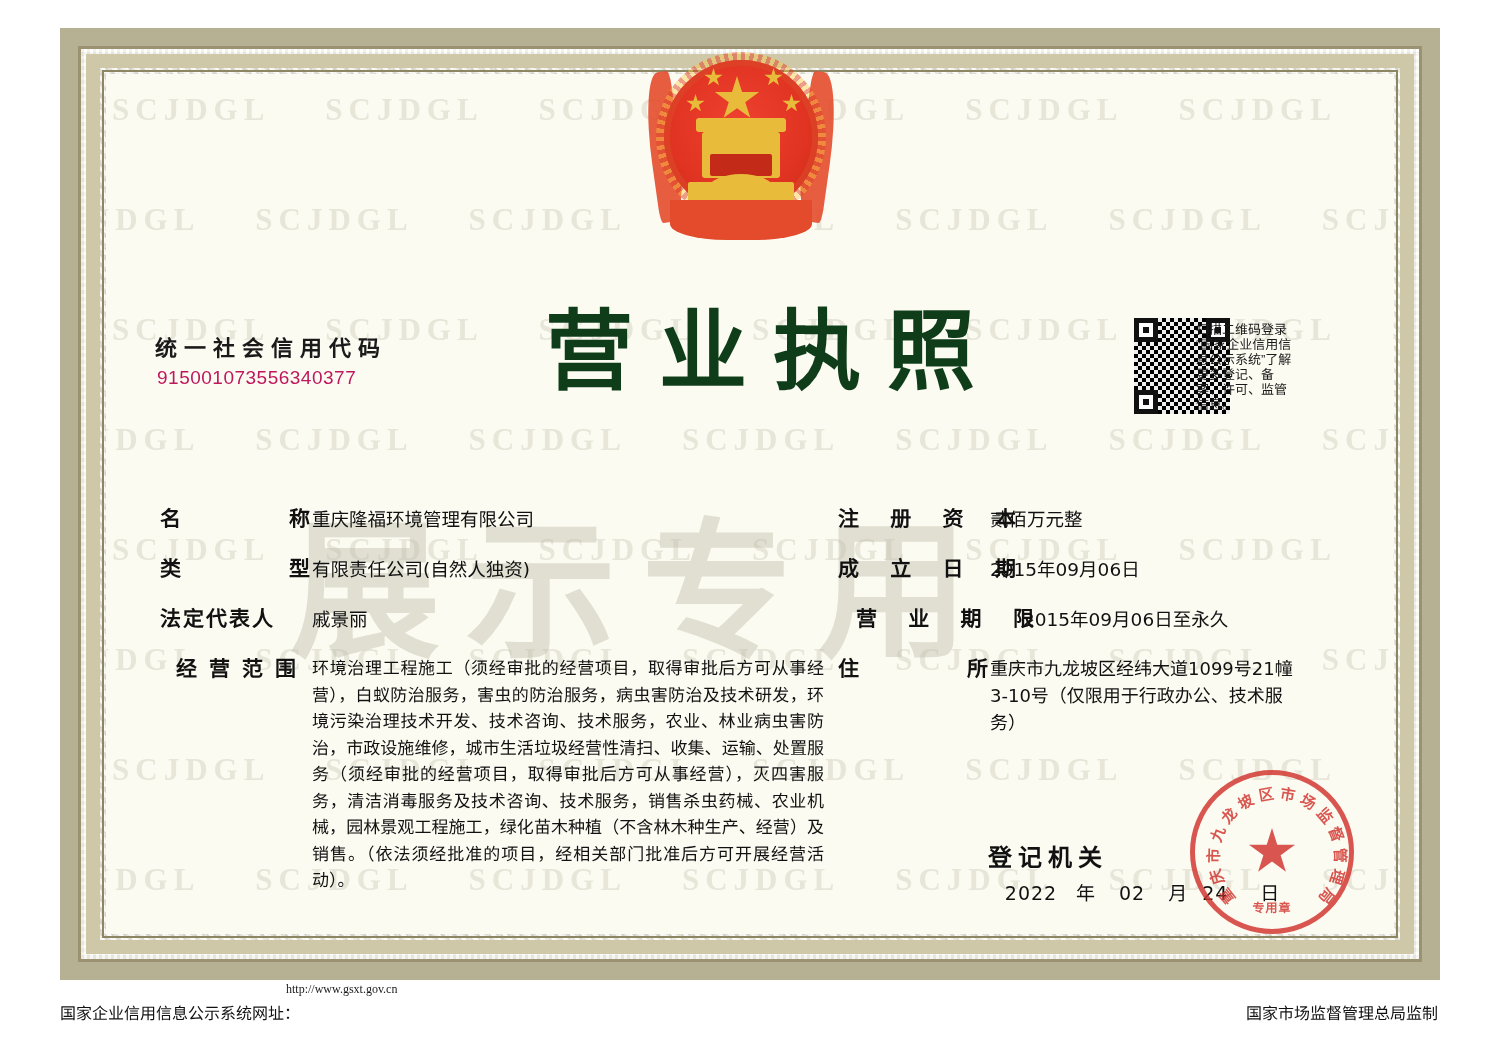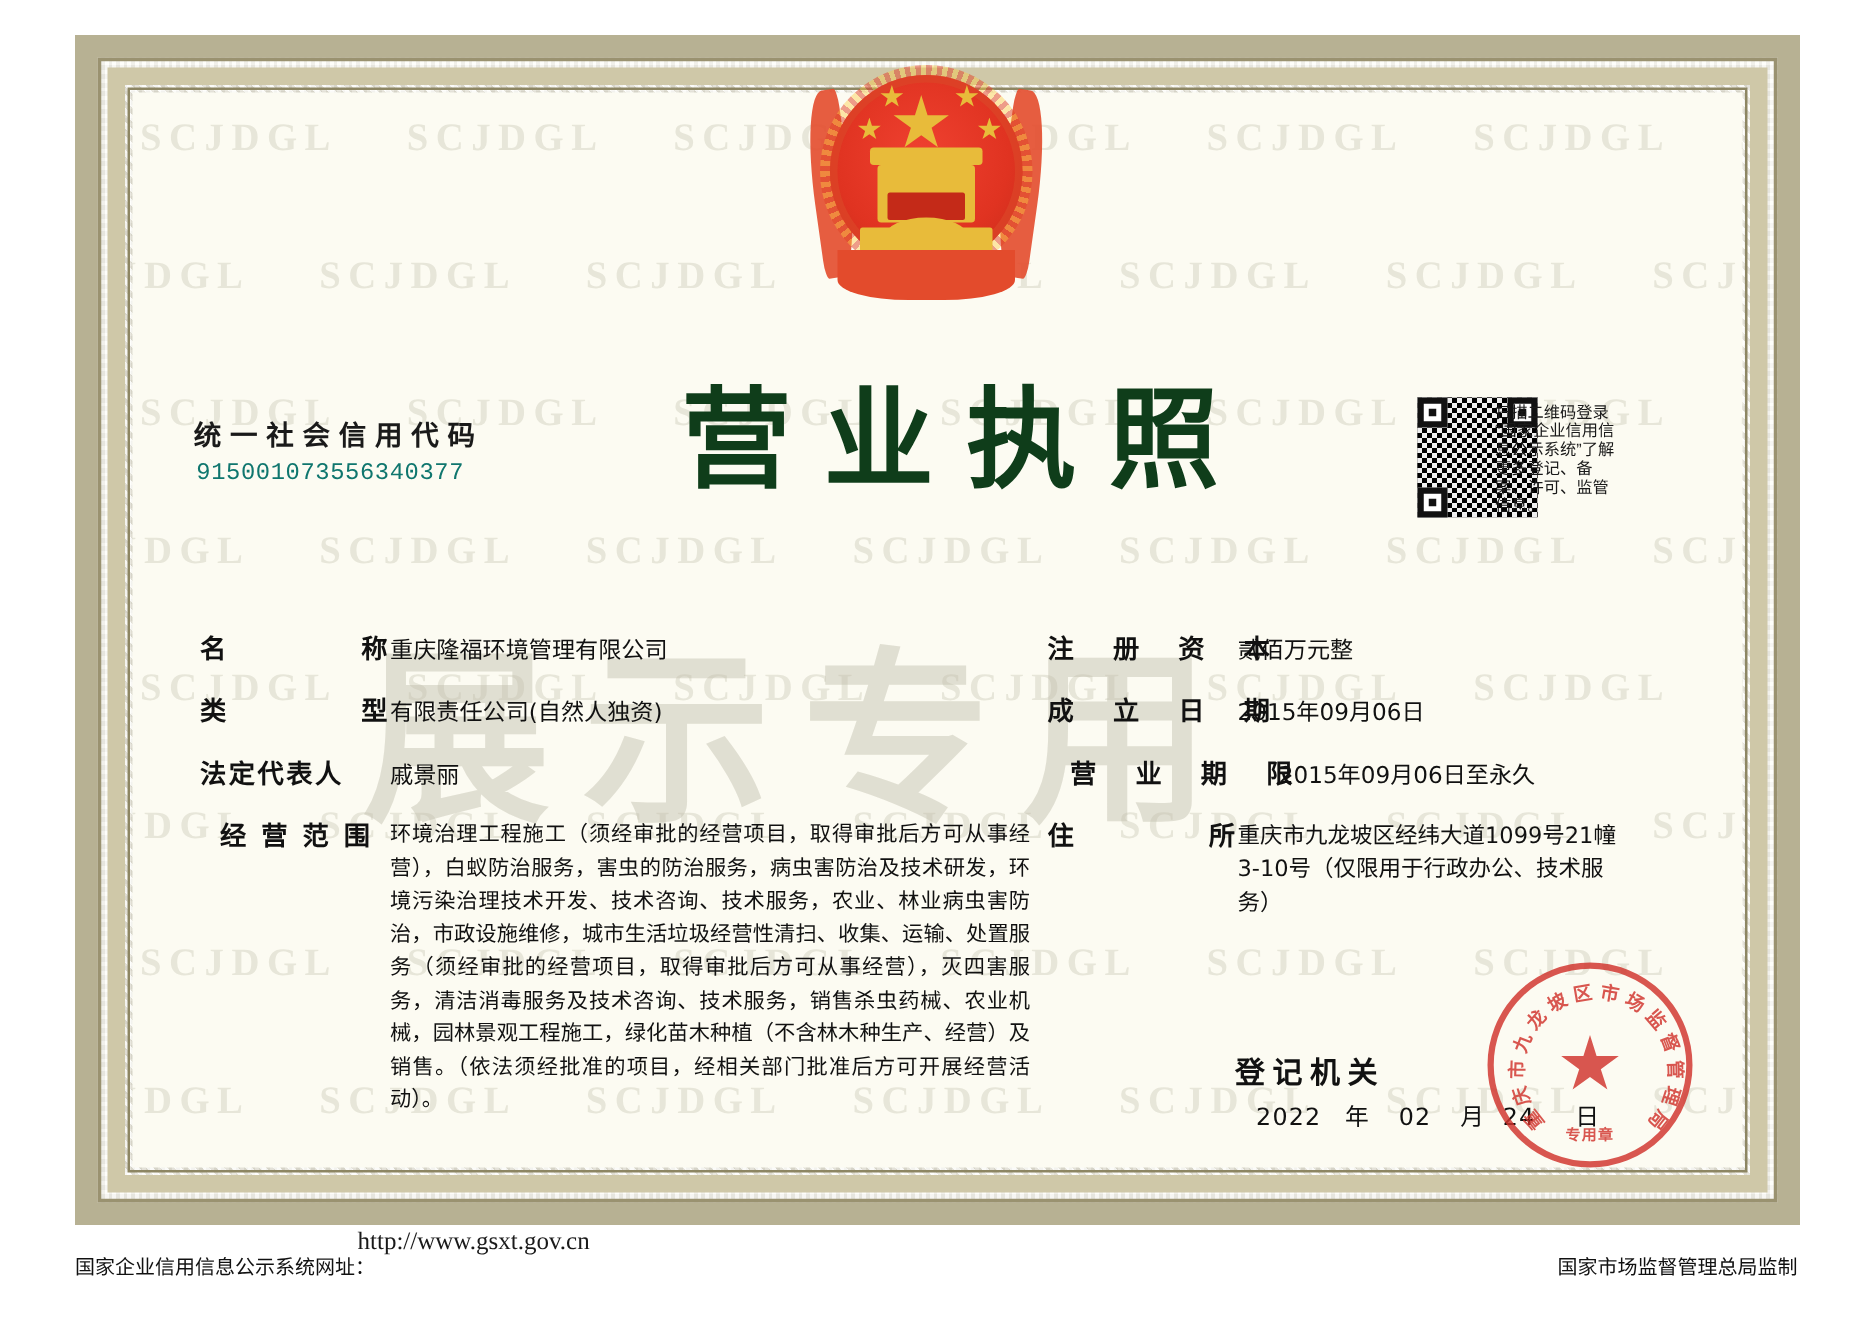--- a/index.html
+++ b/index.html
@@ -225,24 +225,24 @@
     font-family: "DejaVu Sans", sans-serif;
     font-size: 22px;
     font-weight: bold;
     letter-spacing: 7px;
     color: #1a1a1a;
   }
   .credit-value {
     position: absolute;
     left: 157px;
     top: 367px;
-    font-family: Liberation Mono, monospace;
+    font-family: Liberation Sans, sans-serif;
     font-size: 19px;
     letter-spacing: 0.5px;
-    color: #0f766e;
+    color: #be185d;
   }
 
   
   .qr {
     position: absolute;
     left: 1134px;
     top: 318px;
     width: 96px;
     height: 96px;
     background:
@@ -415,21 +415,21 @@
     color: #d1332c;
     letter-spacing: 1px;
   }
 
   
   .footer-url {
     position: absolute;
     left: 286px;
     top: 982px;
     font-family: "Liberation Serif", serif;
-    font-size: 20px;
+    font-size: 12px;
     color: #1a1a1a;
   }
   .footer-left {
     position: absolute;
     left: 60px;
     top: 1000px;
     font-family: "DejaVu Sans", sans-serif;
     font-size: 16px;
     color: #111;
   }

